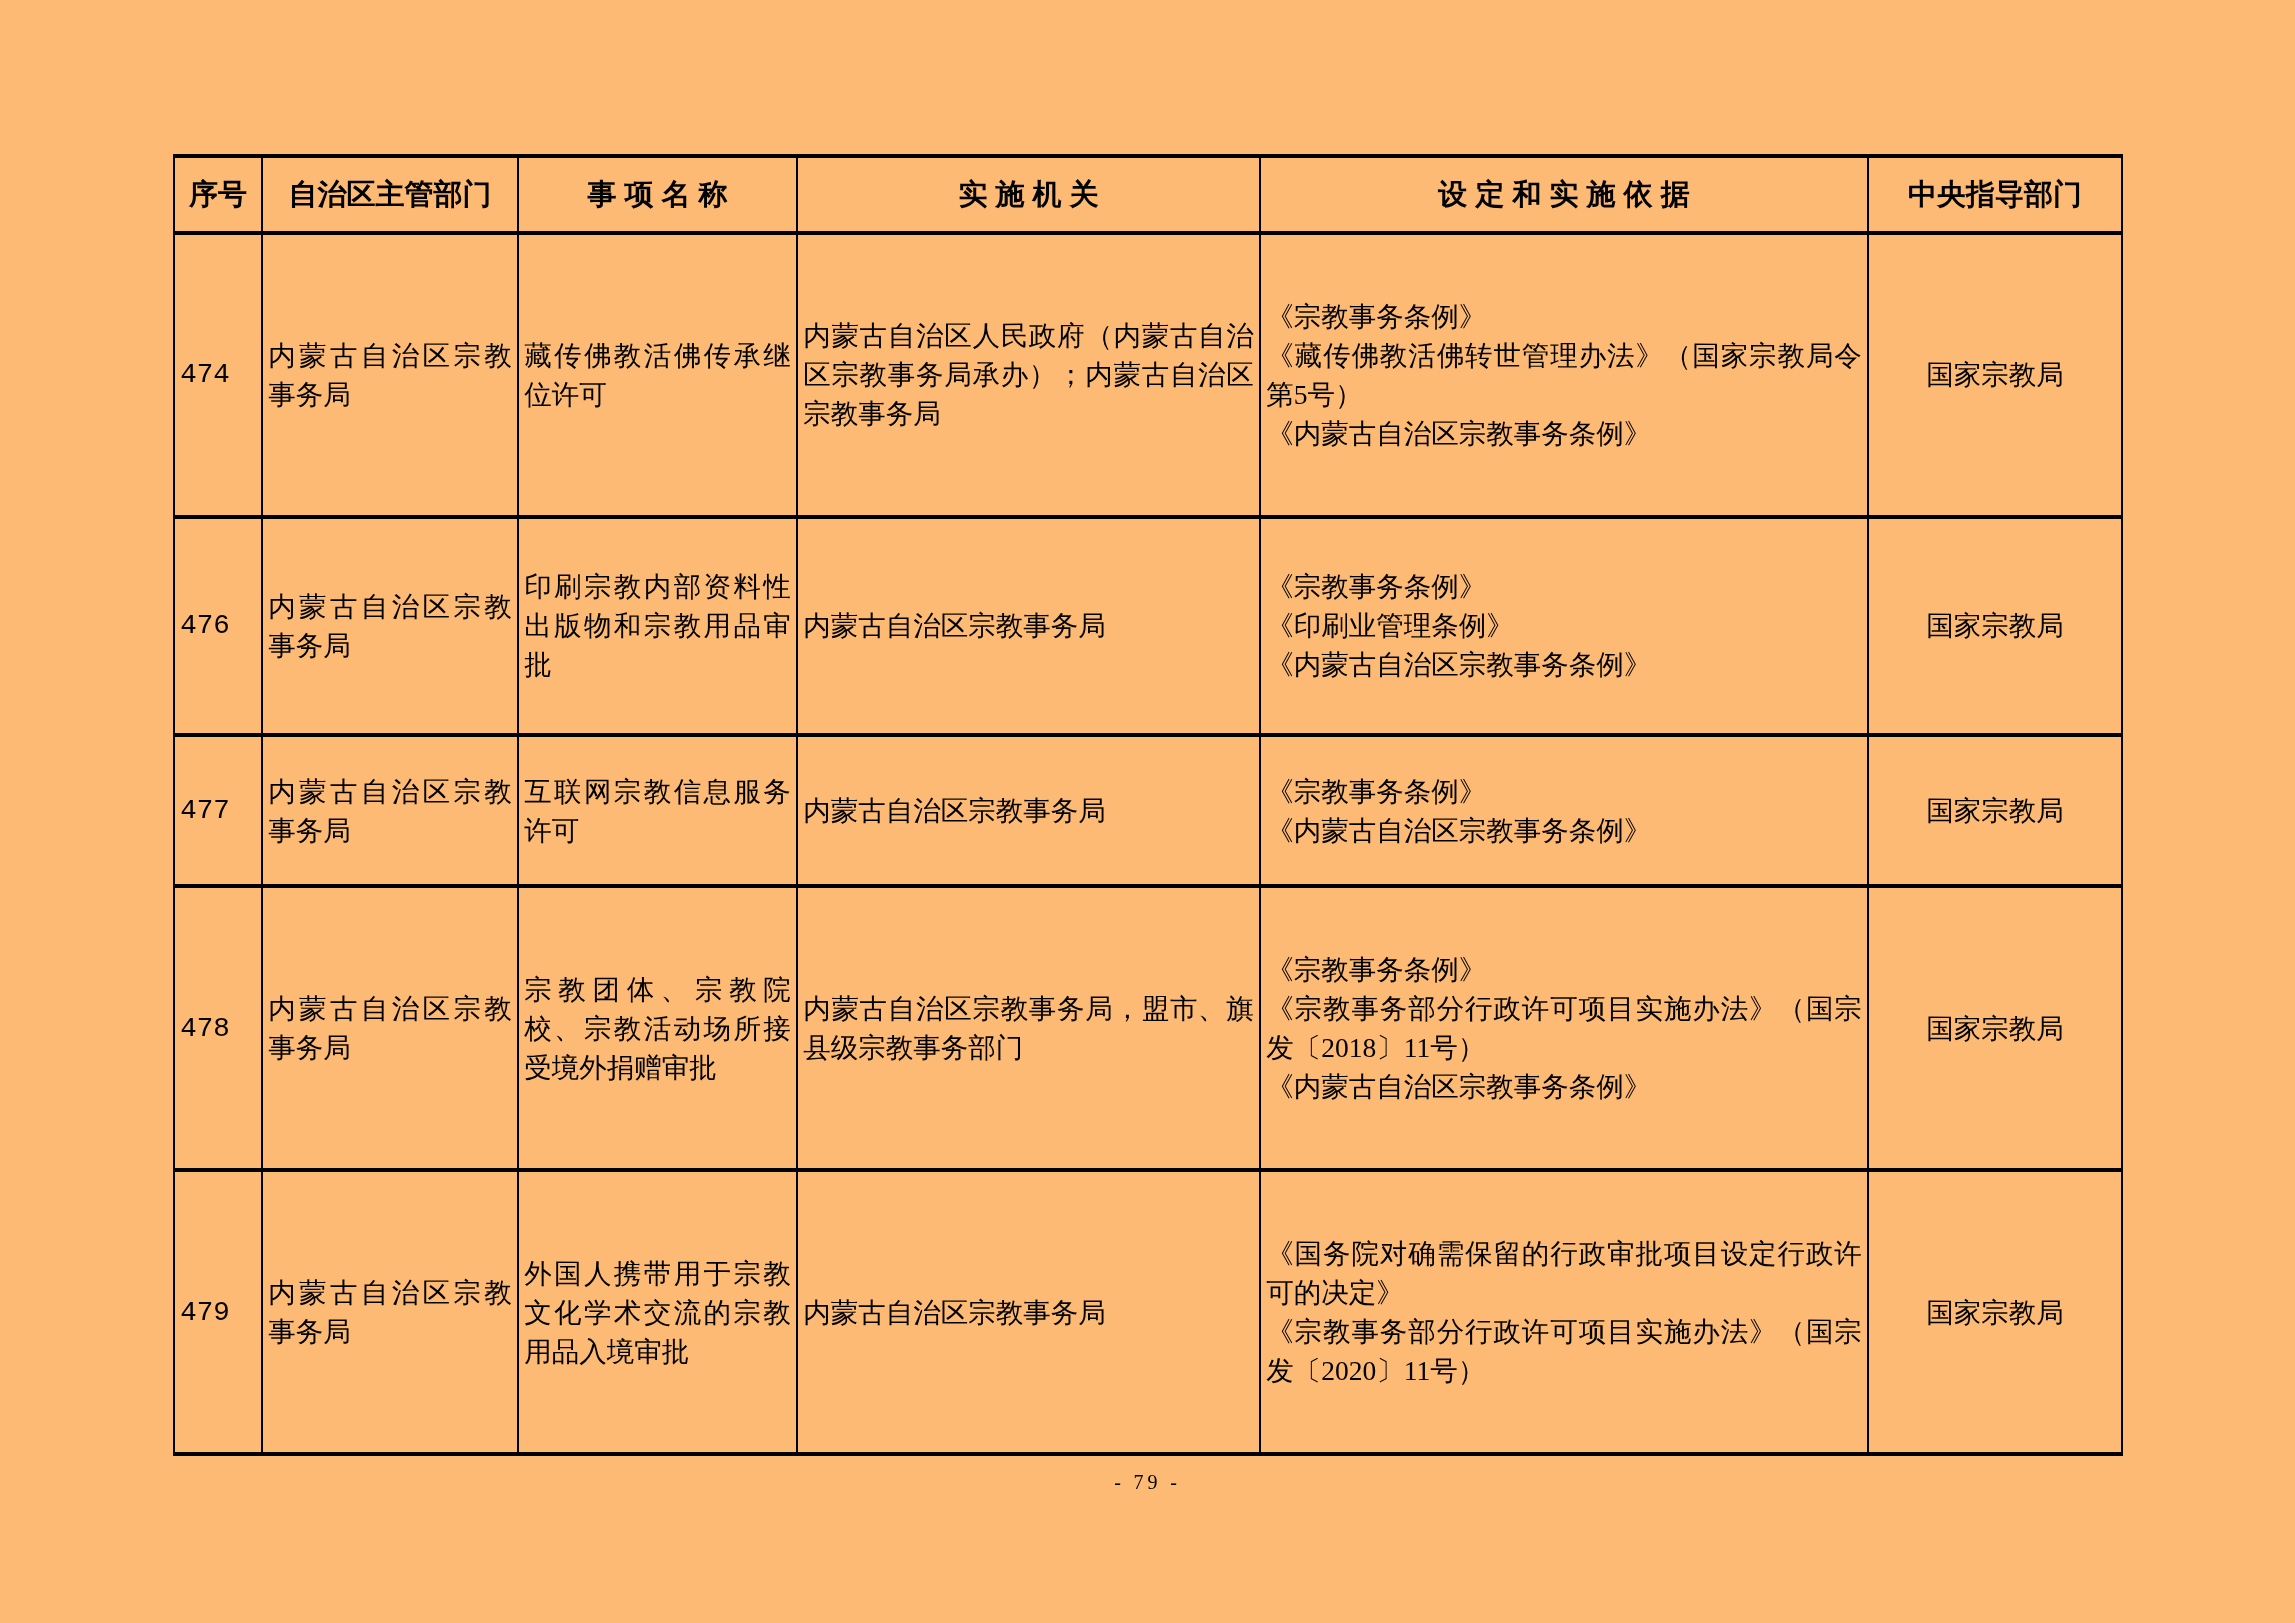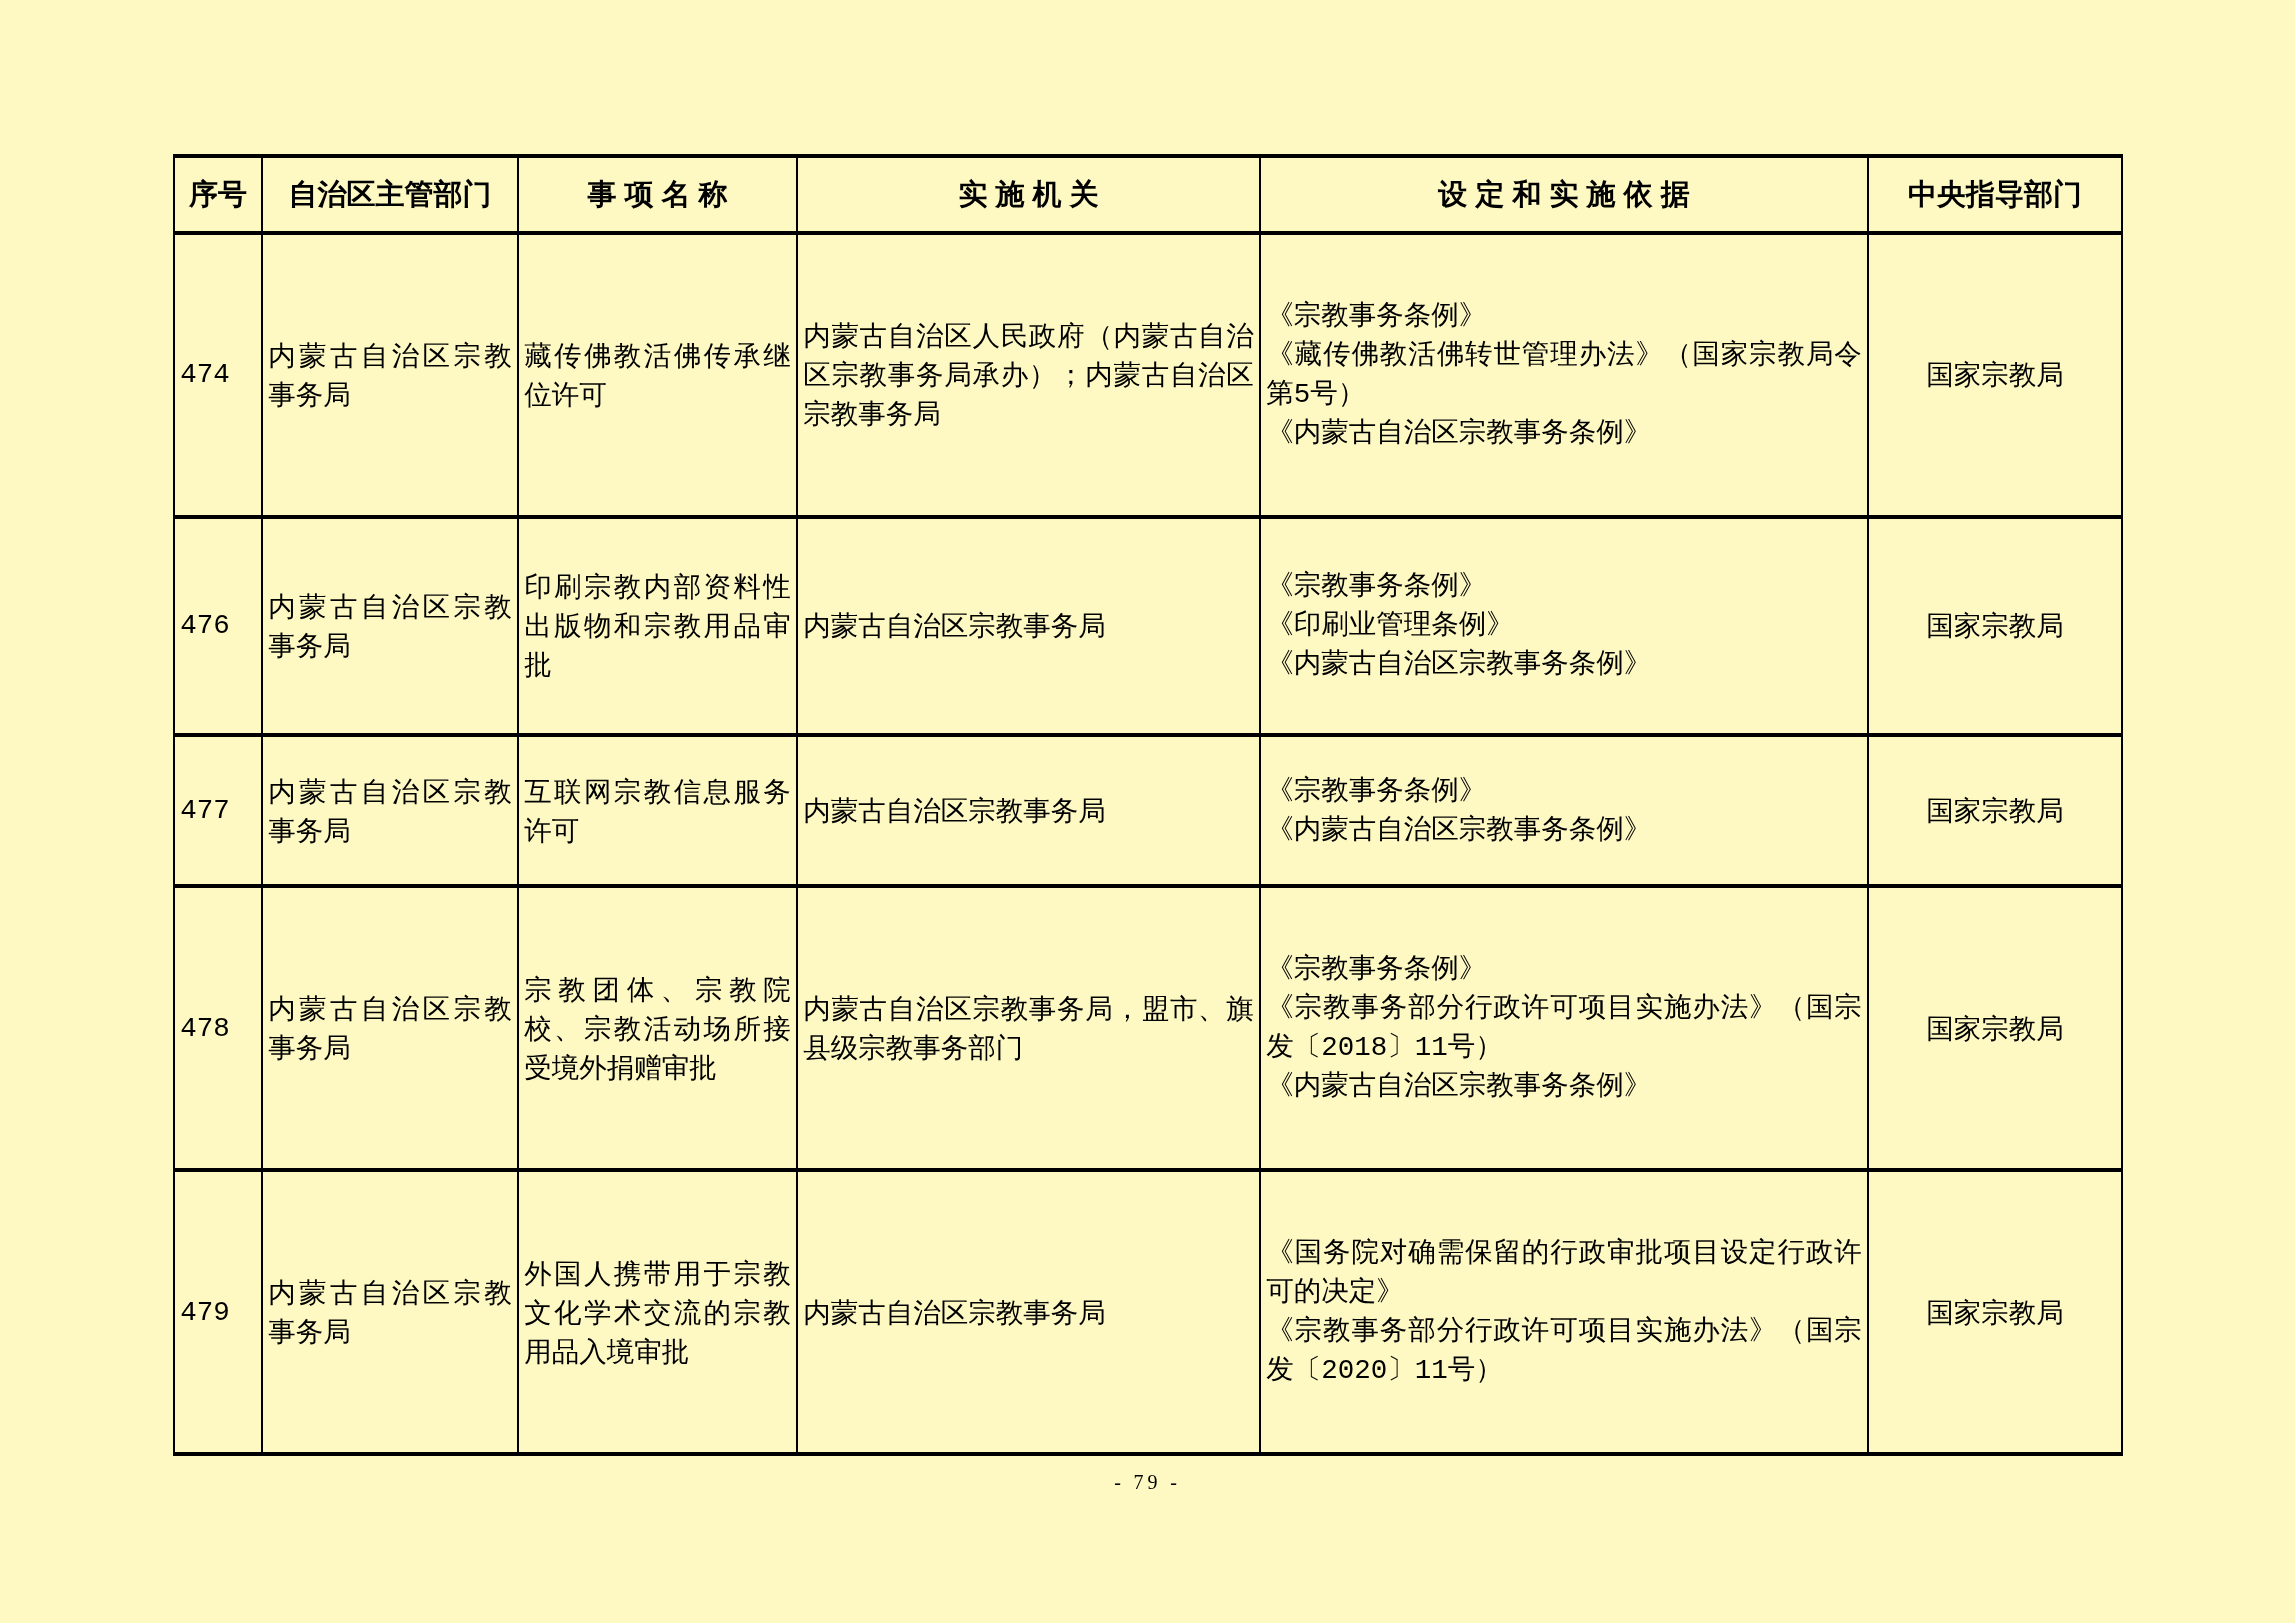--- a/index.html
+++ b/index.html
@@ -3,21 +3,21 @@
 <meta charset="utf-8">
 <style>
   * { margin: 0; padding: 0; box-sizing: border-box; }
   html, body { background: #ffffff; }
   body {
     width: 2295px; height: 1623px;
     position: relative;
     font-family: "Liberation Serif", "DejaVu Serif", serif;
     color: #000;
   }
-  .page { position: absolute; inset: 0; background: #fef9c3; }
+  .page { position: absolute; inset: 0; background: #fdba74; }
 
   table.lic-table {
     position: absolute;
     left: 173px; top: 154px;
     width: 1948px; height: 1302px;
     border-collapse: collapse;
     table-layout: fixed;
   }
   .lic-table th, .lic-table td {
     border: 2.6px solid #000;
@@ -36,21 +36,21 @@
     font-size: 29px;
     text-align: center;
     white-space: nowrap;
   }
   .cell-serial { text-align: left; font-family: Liberation Mono, monospace; }
   .cell-department, .cell-item-name, .cell-agency, .cell-basis {
     text-align: justify;
     text-justify: inter-ideograph;
   }
   .cell-department { padding-left: 2.6px; padding-right: 2.6px; }
-  .cell-basis { white-space: pre-line; font-family: Liberation Mono, monospace; }
+  .cell-basis { white-space: pre-line; }
   .cell-central-dept { text-align: center; }
 
   .page-footer {
     position: absolute;
     left: 0; top: 1471px;
     width: 100%;
     text-align: center;
     font-size: 20px;
     font-family: "Liberation Serif", "DejaVu Serif", serif;
     letter-spacing: 3.9px;

